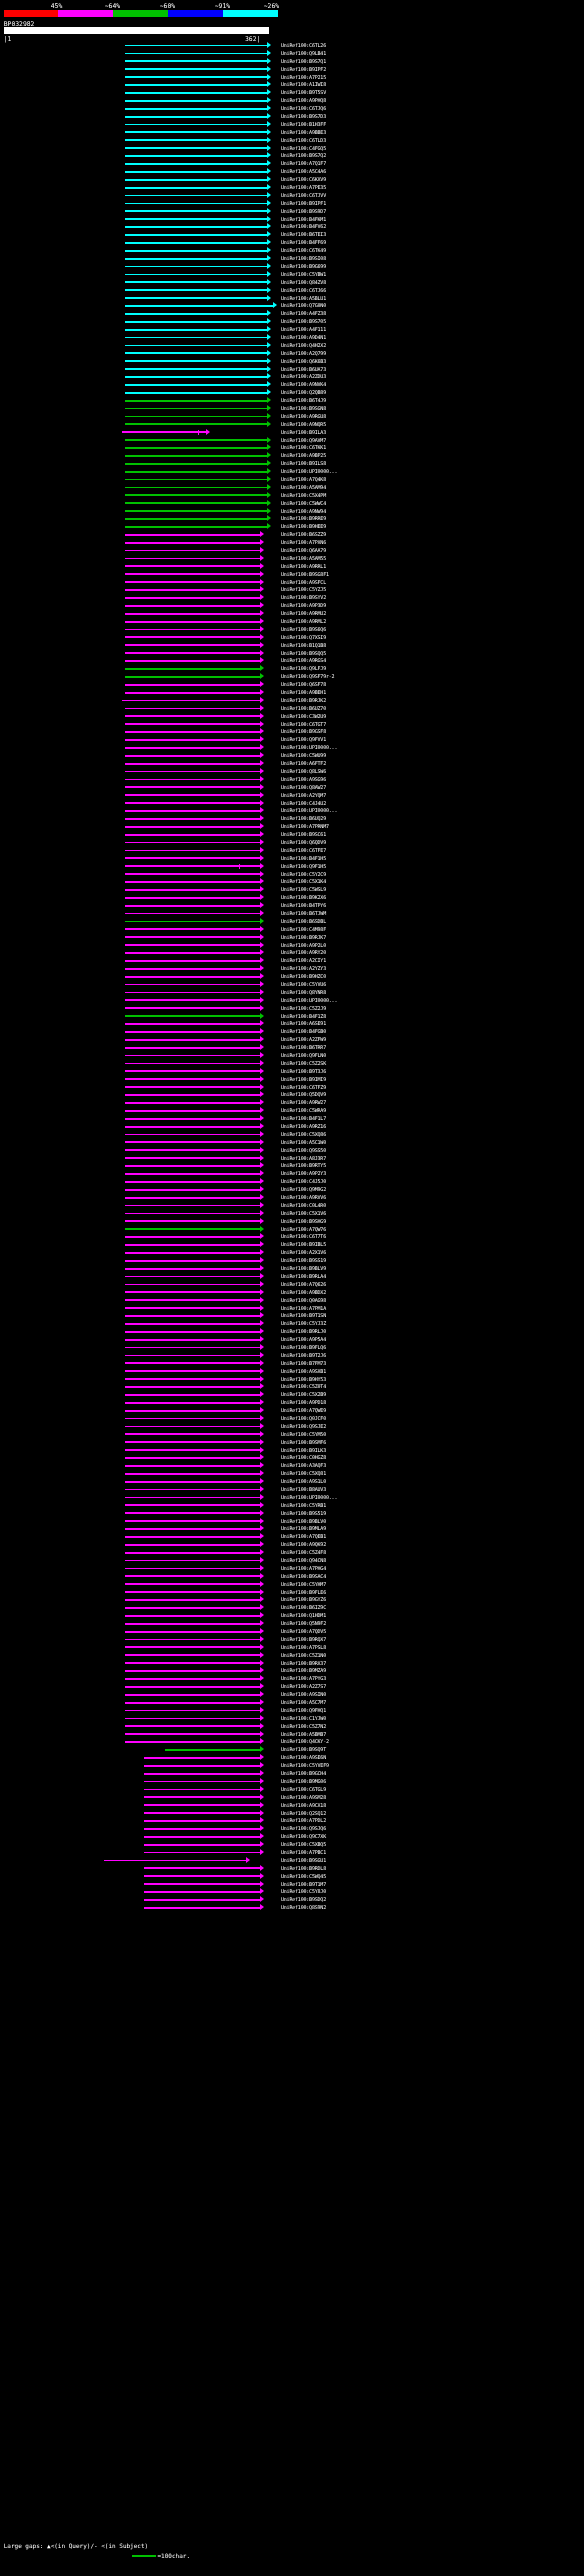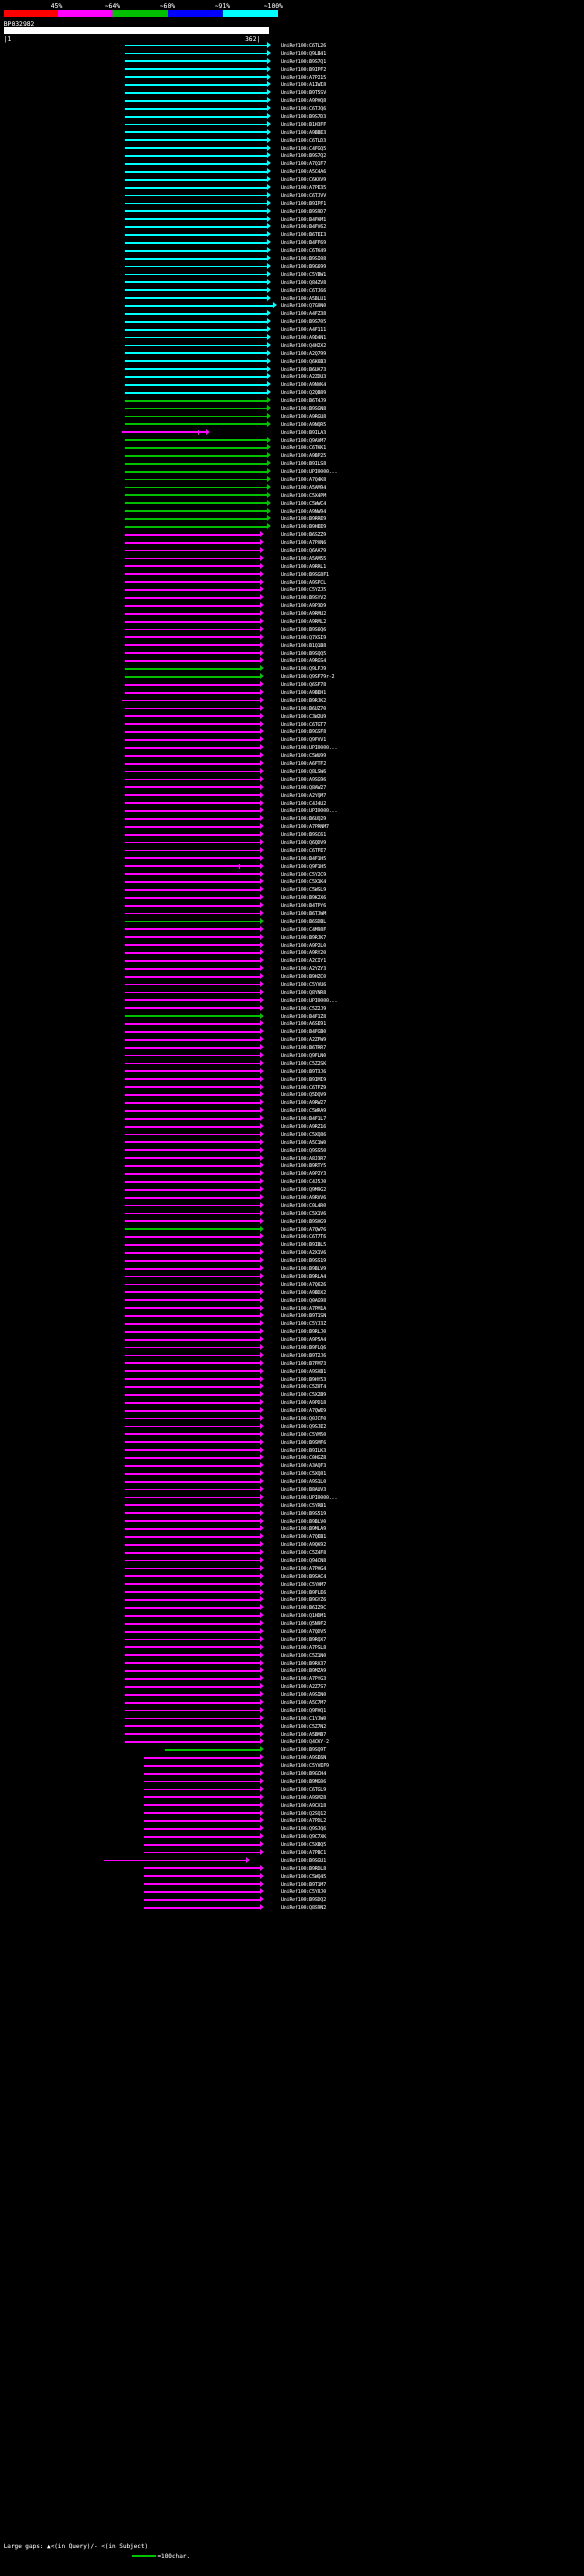--- a/index.html
+++ b/index.html
@@ -44,21 +44,21 @@
 <body>
 
 <div class="wrap">
 
   <div id="legend">
     <div class="leg-ticks">
         <span class="leg-tick" style="left: 47px;">45%</span>
         <span class="leg-tick" style="left: 101px;">~64%</span>
         <span class="leg-tick" style="left: 156px;">~60%</span>
         <span class="leg-tick" style="left: 211px;">~91%</span>
-        <span class="leg-tick" style="left: 260px;">~100%</span>
+        <span class="leg-tick" style="left: 260px;">~26%</span>
       </div>
     <div class="leg-bars">
         <i style="background: rgb(255, 0, 0);"></i>
         <i style="background: rgb(255, 0, 255);"></i>
         <i style="background: rgb(0, 192, 0);"></i>
         <i style="background: rgb(0, 0, 255);"></i>
         <i style="background: rgb(0, 255, 255);"></i>
       </div>
   </div>
 

